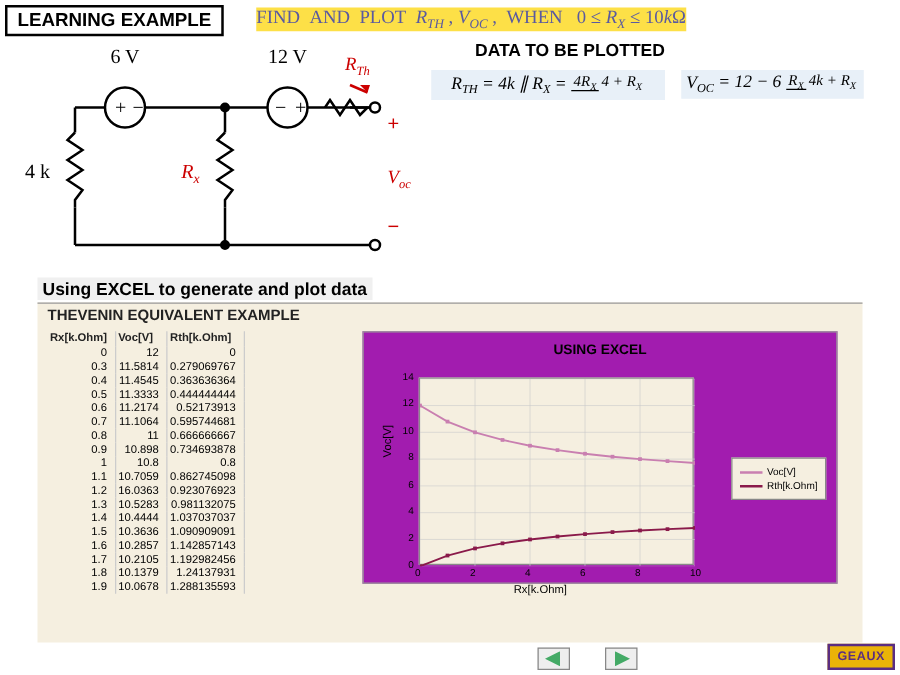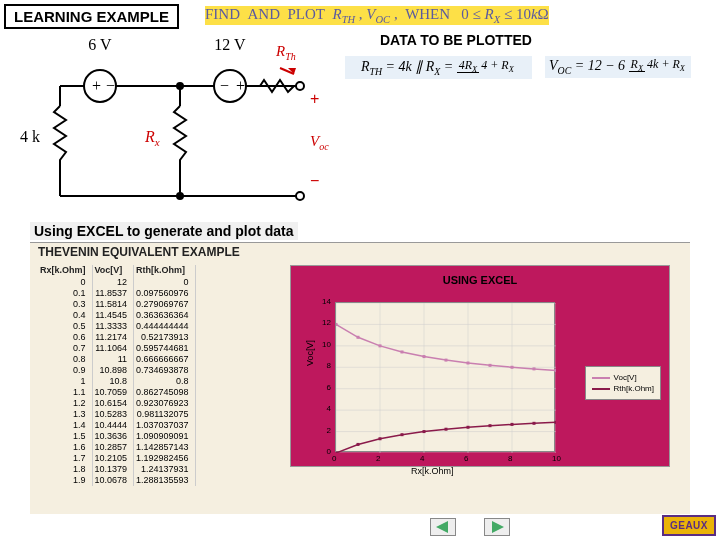--- a/index.html
+++ b/index.html
@@ -97,21 +97,21 @@
   .excel-table td {
     text-align: right;
     padding: 0 6px 0 2px;
     border-right: 1px solid #ccc;
     line-height: 11px;
   }
   .chart-box {
     position: absolute;
     left: 260px; top: 22px;
     width: 380px; height: 202px;
-    background: #be185d;
+    background: #a21caf;
     border: 1px solid #999;
   }
   .chart-title {
     position: absolute;
     left: 0; right: 0; top: 8px;
     text-align: center;
     font-weight: bold;
     font-size: 11px;
   }
   .plot {
@@ -270,25 +270,20 @@
           <th>Rth[k.Ohm]</th>
         </tr>
       </thead>
     <tbody id="tbl-body">
         <tr>
           <td>0</td>
           <td>12</td>
           <td>0</td>
         </tr>
         <tr>
-          <td>0.1</td>
-          <td>11.8537</td>
-          <td>0.097560976</td>
-        </tr>
-        <tr>
           <td>0.3</td>
           <td>11.5814</td>
           <td>0.279069767</td>
         </tr>
         <tr>
           <td>0.4</td>
           <td>11.4545</td>
           <td>0.363636364</td>
         </tr>
         <tr>
@@ -321,21 +316,21 @@
           <td>10.8</td>
           <td>0.8</td>
         </tr>
         <tr>
           <td>1.1</td>
           <td>10.7059</td>
           <td>0.862745098</td>
         </tr>
         <tr>
           <td>1.2</td>
-          <td>10.6154</td>
+          <td>16.0363</td>
           <td>0.923076923</td>
         </tr>
         <tr>
           <td>1.3</td>
           <td>10.5283</td>
           <td>0.981132075</td>
         </tr>
         <tr>
           <td>1.4</td>
           <td>10.4444</td>

